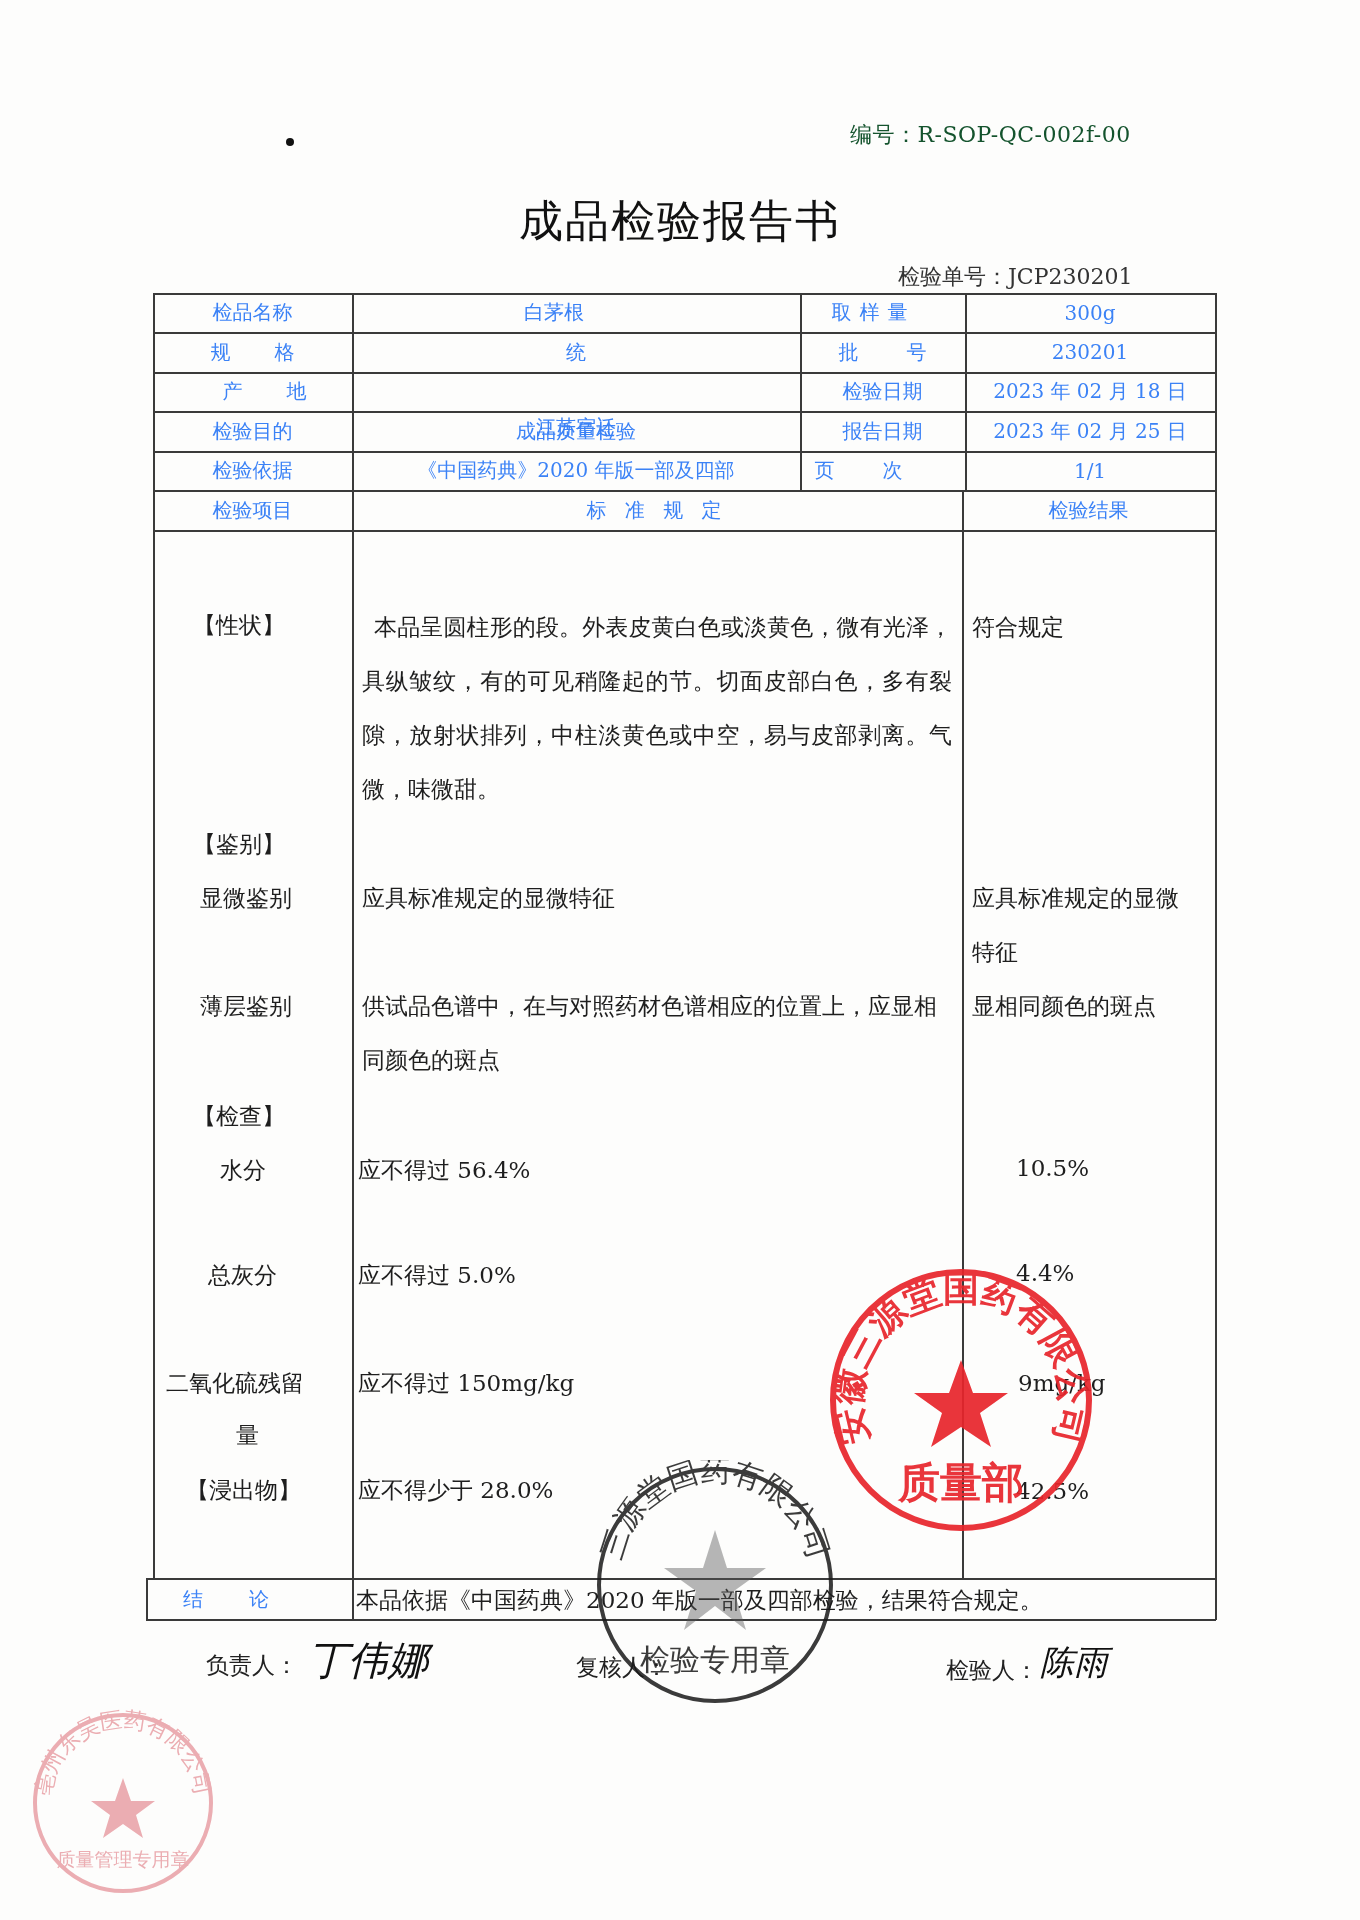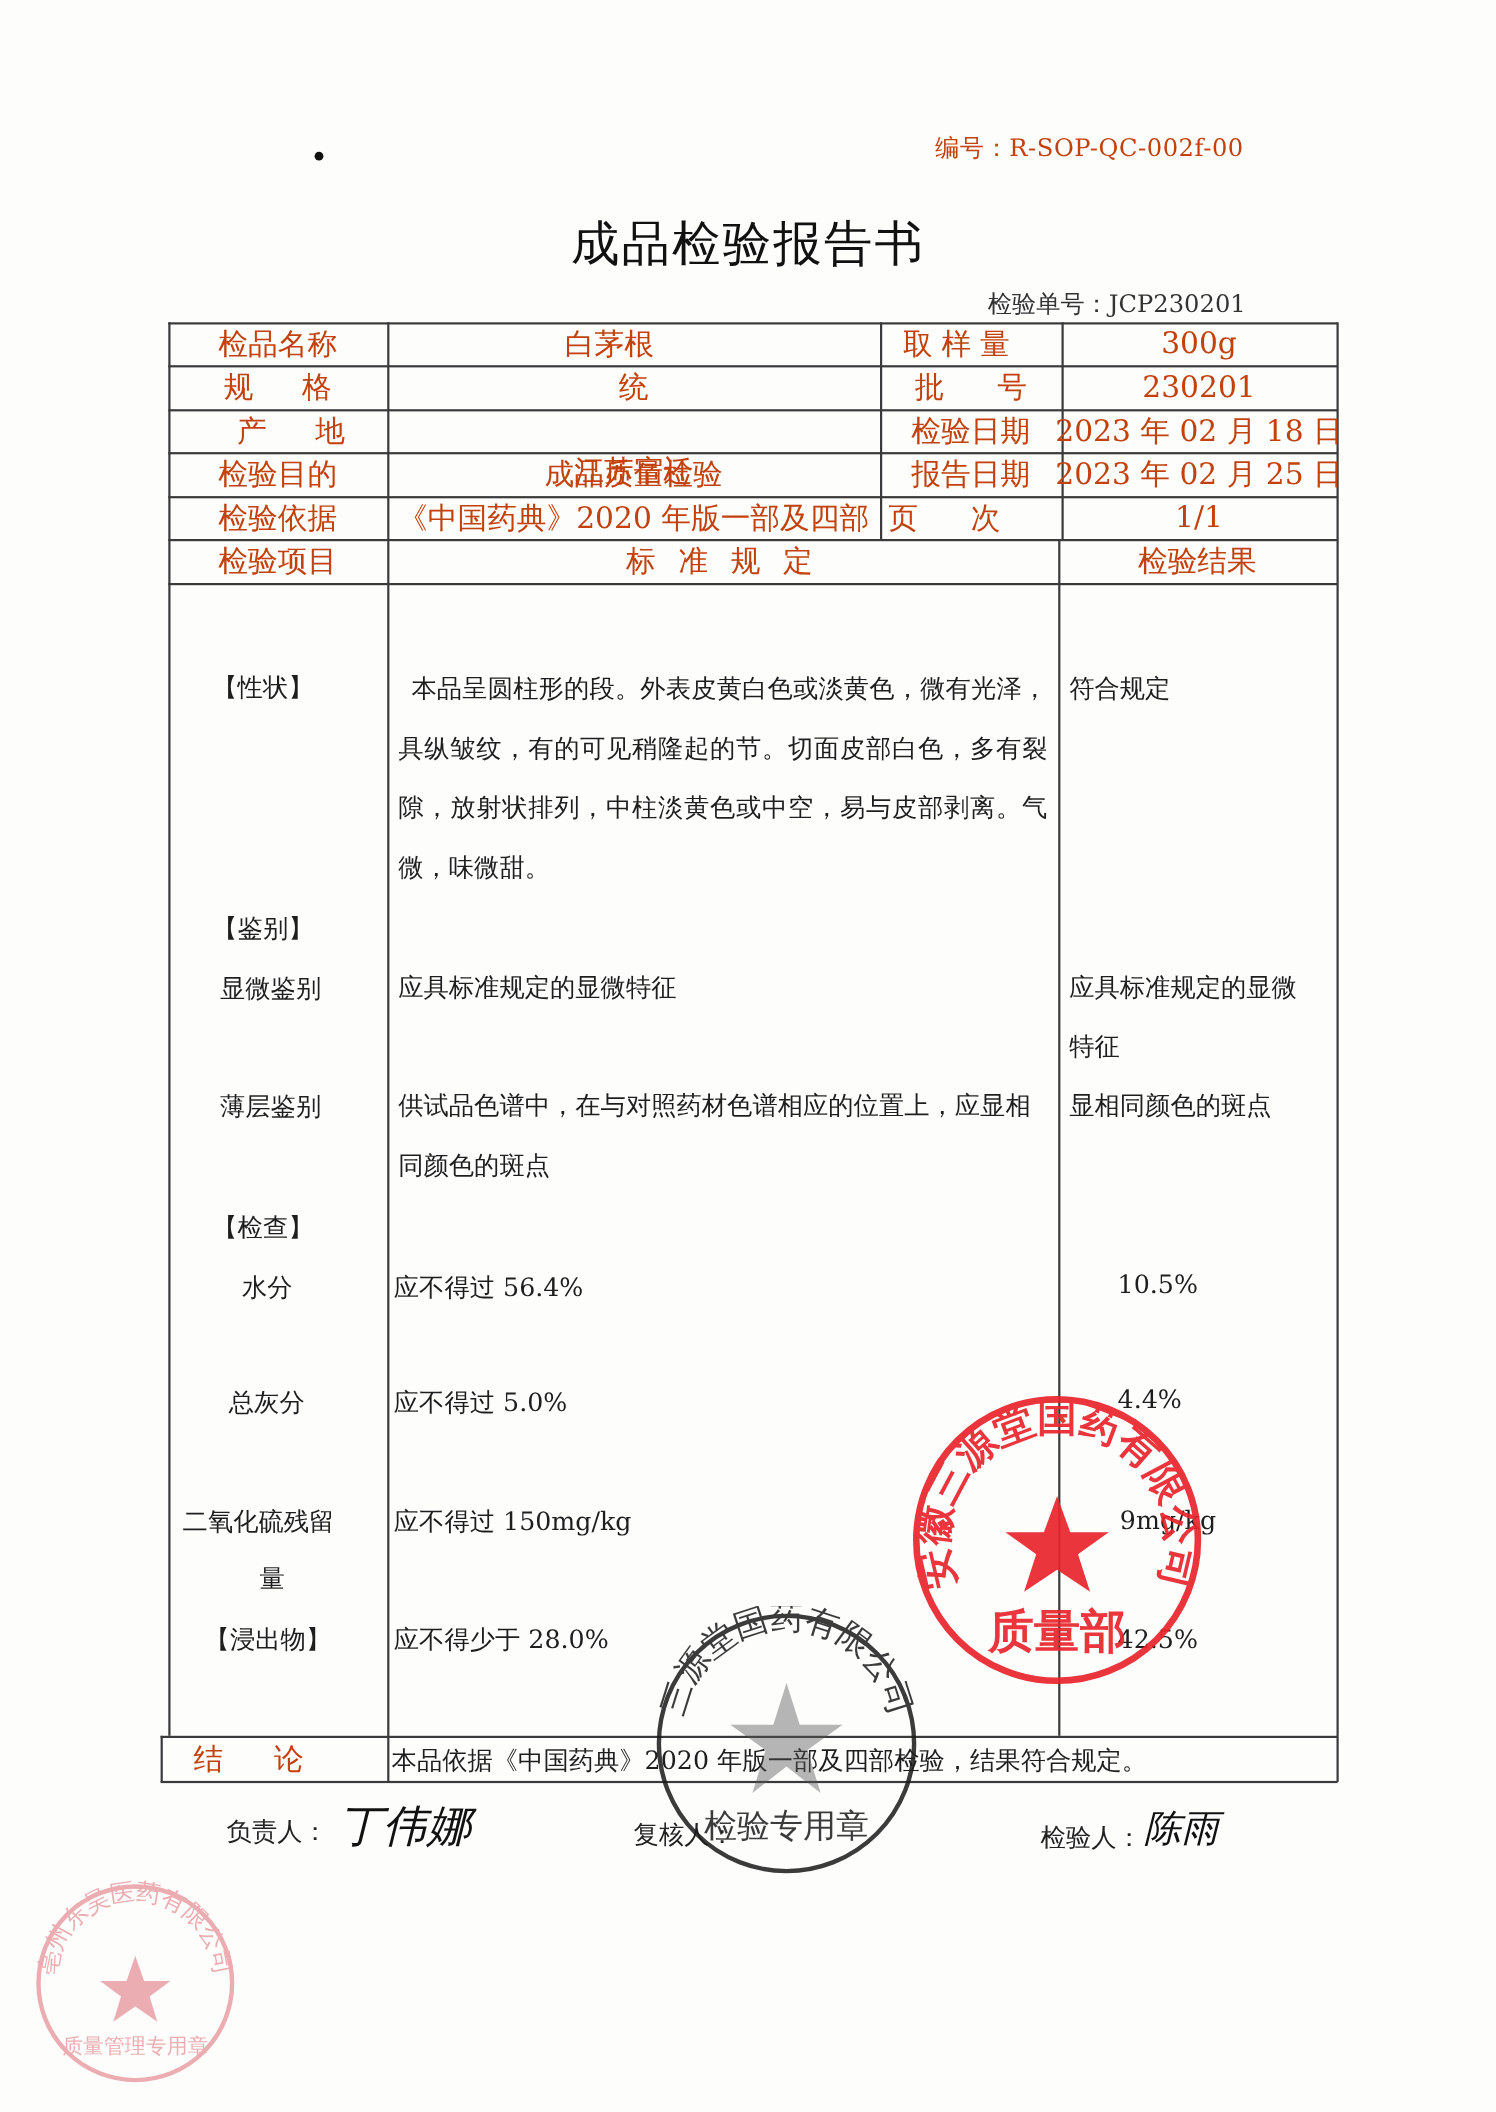--- a/index.html
+++ b/index.html
@@ -4,31 +4,31 @@
 <style>
   html, body { margin:0; padding:0; }
   body {
     width:1360px; height:1920px; position:relative; overflow:hidden;
     background:#fdfdfc;
     font-family:"DejaVu Serif","Liberation Serif",serif;
     color:#1c1c1c;
   }
   .abs { position:absolute; }
   .dot { left:286px; top:138px; width:8px; height:8px; border-radius:50%; background:#111; }
-  .docno { left:850px; top:120px; font-size:22px; color:#c2410c; letter-spacing:0.5px; white-space:nowrap; }
+  .docno { left:850px; top:120px; font-size:22px; color:#14532d; letter-spacing:0.5px; white-space:nowrap; }
   .title { left:0; width:1360px; top:192px; text-align:center; font-size:44px; letter-spacing:2px; color:#111;
            font-family:"DejaVu Sans","Liberation Sans",sans-serif; font-weight:normal; }
   .inspno { left:898px; top:262px; font-size:22px; color:#333; white-space:nowrap; }
 
   
   .hline { position:absolute; height:2px; background:#3a3a3a; }
   .vline { position:absolute; width:1.5px; background:#3a3a3a; }
 
   .cell { position:absolute; display:flex; align-items:center; justify-content:center;
-          font-size:27px; white-space:nowrap; color:#c2410c; }
+          font-size:20px; white-space:nowrap; color:#3b82f6; }
 
   .lbl { position:absolute; font-size:23px; color:#1e1e1e; white-space:nowrap; }
   .txt { position:absolute; font-size:23px; color:#1e1e1e; line-height:54px; }
   .res { position:absolute; font-size:23px; color:#1e1e1e; line-height:54px; }
 
   .sign { position:absolute; font-size:23px; color:#222; white-space:nowrap; }
   .hand { position:absolute; font-size:40px; color:#111; font-family:"DejaVu Sans","Liberation Sans",sans-serif;
           font-style:italic; white-space:nowrap; }
 
   .stamp { position:absolute; border-radius:50%; }

